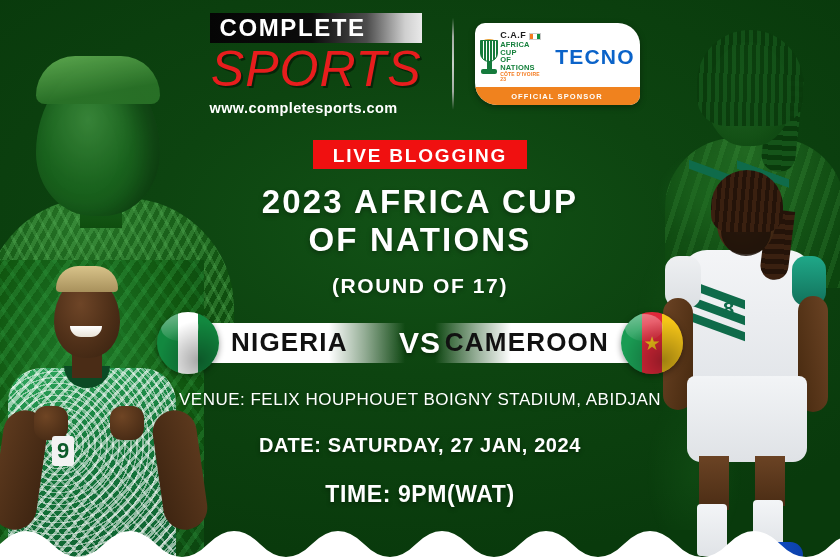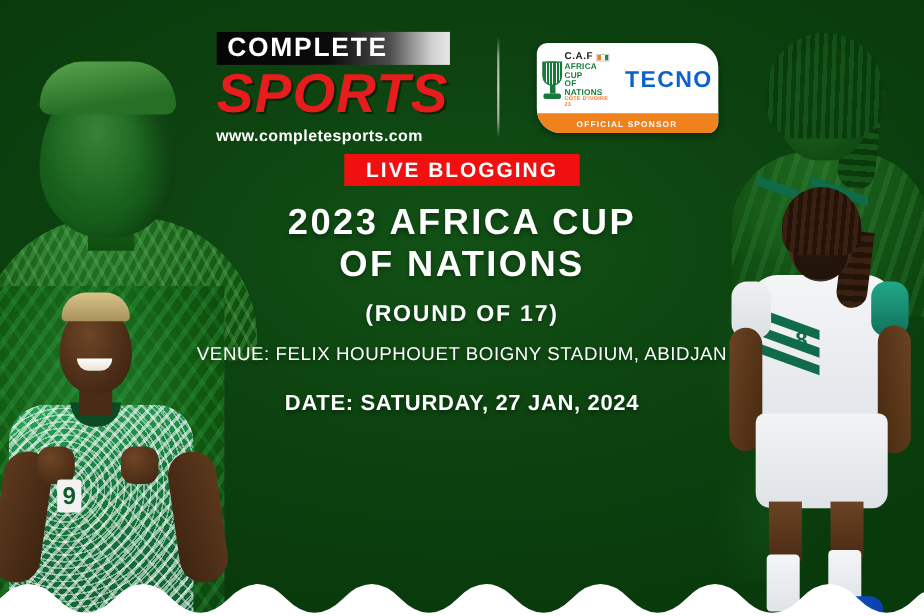--- a/index.html
+++ b/index.html
@@ -240,36 +240,36 @@
     border-radius:6px 14px 8px 8px;
     background:linear-gradient(100deg,#1557d8,#0b3fa8);
   }
   #player-right .kit-num{
     position:absolute; left:64px; top:128px;
     font-size:20px; font-weight:bold; color:#0f6b4a;
   }
 
   
   #brand-row{
-    position:absolute; left:0; top:24px; width:840px; height:112px;
-    display:flex; align-items:center; justify-content:center; gap:18px;
+    position:absolute; left:0; top:8px; width:840px; height:112px;
+    display:flex; align-items:center; justify-content:center; gap:5px;
   }
   #logo-block{
     width:230px; display:flex; flex-direction:column; align-items:center;
   }
   #logo-complete{
     width:212px; height:30px;
     background:linear-gradient(90deg,#050505 0%,#0b0b0b 48%,#4c4c4c 74%,#cfcfcf 92%,#e9e9e9 100%);
     color:#ffffff; font-size:24px; font-weight:bold; letter-spacing:1.6px;
     display:flex; align-items:center; padding-left:10px;
     font-stretch:condensed;
   }
   #logo-sports{
-    width:212px; text-align:center;
-    font-size:50px; font-weight:bold; font-style:italic;
+    width:212px; text-align:right;
+    font-size:50px; font-weight:normal; font-style:italic;
     letter-spacing:1px; line-height:.98;
     color:#e71d1d;
     text-shadow:2px 2px 0 rgba(0,0,0,.45);
     margin-top:2px;
   }
   #logo-url{
     width:212px; text-align:left; color:#ffffff;
     font-size:14.5px; font-weight:bold; letter-spacing:.4px; margin-top:6px;
   }
   #brand-divider{
@@ -528,23 +528,44 @@
 
     <div id="live-badge">LIVE BLOGGING</div>
 
     <div id="event-title">
       <div>2023 AFRICA CUP</div>
       <div>OF NATIONS</div>
     </div>
 
     <div id="round-label">(ROUND OF 17)</div>
 
+    <div id="matchup">
+      <div class="flag" id="flag-nigeria">
+        <div class="stripes"></div>
+        <div class="gloss"></div>
+        <div class="shade"></div>
+      </div>
+
+      <div class="team-bar" id="team-home">NIGERIA</div>
+
+      <div id="vs-label">VS</div>
+
+      <div class="team-bar" id="team-away">CAMEROON</div>
+
+      <div class="flag" id="flag-cameroon">
+        <div class="stripes"></div>
+        <div class="star">★</div>
+        <div class="gloss"></div>
+        <div class="shade"></div>
+      </div>
+    </div>
 
     <div id="venue-line">VENUE: FELIX HOUPHOUET BOIGNY STADIUM, ABIDJAN</div>
     <div id="date-line">DATE: SATURDAY, 27 JAN, 2024</div>
+    <div id="time-line">TIME: 9PM(WAT)</div>
   </div>
 
   <svg id="scallop" viewBox="0 0 840 60" preserveAspectRatio="none">
     <path d="M0,44
              Q 26,18 52,44
              Q 78,70 104,44
              Q 130,18 156,44
              Q 182,70 208,44
              Q 234,18 260,44
              Q 286,70 312,44

